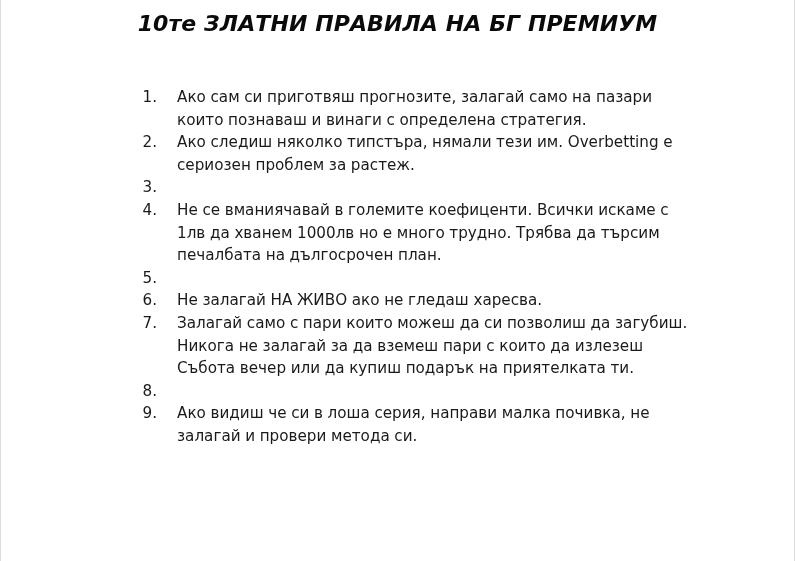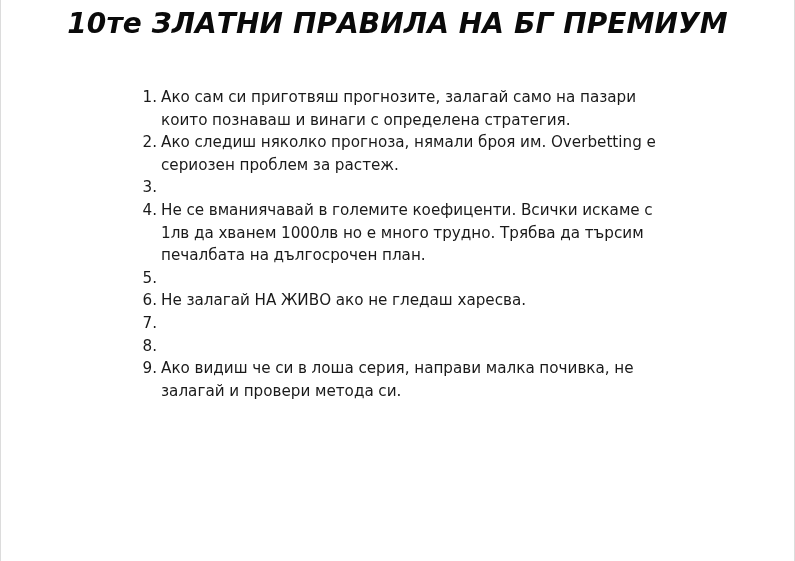--- a/index.html
+++ b/index.html
@@ -20,21 +20,21 @@
     border-right: 1px solid #dcdcdc;
     overflow: hidden;
   }
   .doc-title {
     margin: 0;
     padding: 9px 0 0 0;
     text-align: center;
     font-family: "DejaVu Sans", "Liberation Sans", sans-serif;
     font-weight: bold;
     font-style: italic;
-    font-size: 28px;
+    font-size: 22px;
     line-height: 30px;
     letter-spacing: 0.1px;
     color: #0a0a0a;
     white-space: nowrap;
   }
   .rules-list {
     list-style: none;
     margin: 0;
     padding: 0;
     position: absolute;
@@ -62,52 +62,54 @@
   }
   .rule-text {
     flex: 0 0 auto;
     width: 519px;
     font-size: 15.2px;
     line-height: 22.6px;
     color: #1a1a1a;
     font-family: "DejaVu Sans", "Liberation Sans", sans-serif;
     text-align: left;
     word-spacing: -0.2px;
+    margin-left: 16px;
   }
 </style>
 </head>
 <body>
 
 <div class="page">
   <h1 class="doc-title">10те ЗЛАТНИ ПРАВИЛА НА БГ ПРЕМИУМ</h1>
   <ol class="rules-list" id="rules-list">
       <li class="rule-item">
         <span class="rule-number">1.</span>
         <span class="rule-text">Ако сам си приготвяш прогнозите, залагай само на пазари които познаваш и винаги с определена стратегия.</span>
       </li>
       <li class="rule-item">
         <span class="rule-number">2.</span>
-        <span class="rule-text">Ако следиш няколко прогноза, нямали броя им. Overbetting е сериозен проблем за растеж.</span>
+        <span class="rule-text">Ако следиш няколко типстъра, нямали тези им. Overbetting е сериозен проблем за растеж.</span>
       </li>
       <li class="rule-item">
         <span class="rule-number">3.</span>
       </li>
       <li class="rule-item">
         <span class="rule-number">4.</span>
         <span class="rule-text">Не се вманиячавай в големите коефиценти. Всички искаме с 1лв да хванем 1000лв но е много трудно. Трябва да търсим печалбата на дългосрочен план.</span>
       </li>
       <li class="rule-item">
         <span class="rule-number">5.</span>
       </li>
       <li class="rule-item">
         <span class="rule-number">6.</span>
         <span class="rule-text">Не залагай НА ЖИВО ако не гледаш харесва.</span>
       </li>
       <li class="rule-item">
         <span class="rule-number">7.</span>
+        <span class="rule-text">Залагай само с пари които можеш да си позволиш да загубиш. Никога не залагай за да вземеш пари с които да излезеш Събота вечер или да купиш подарък на приятелката ти.</span>
       </li>
       <li class="rule-item">
         <span class="rule-number">8.</span>
       </li>
       <li class="rule-item">
         <span class="rule-number">9.</span>
         <span class="rule-text">Ако видиш че си в лоша серия, направи малка почивка, не залагай и провери метода си.</span>
       </li>
     </ol>
 </div>

